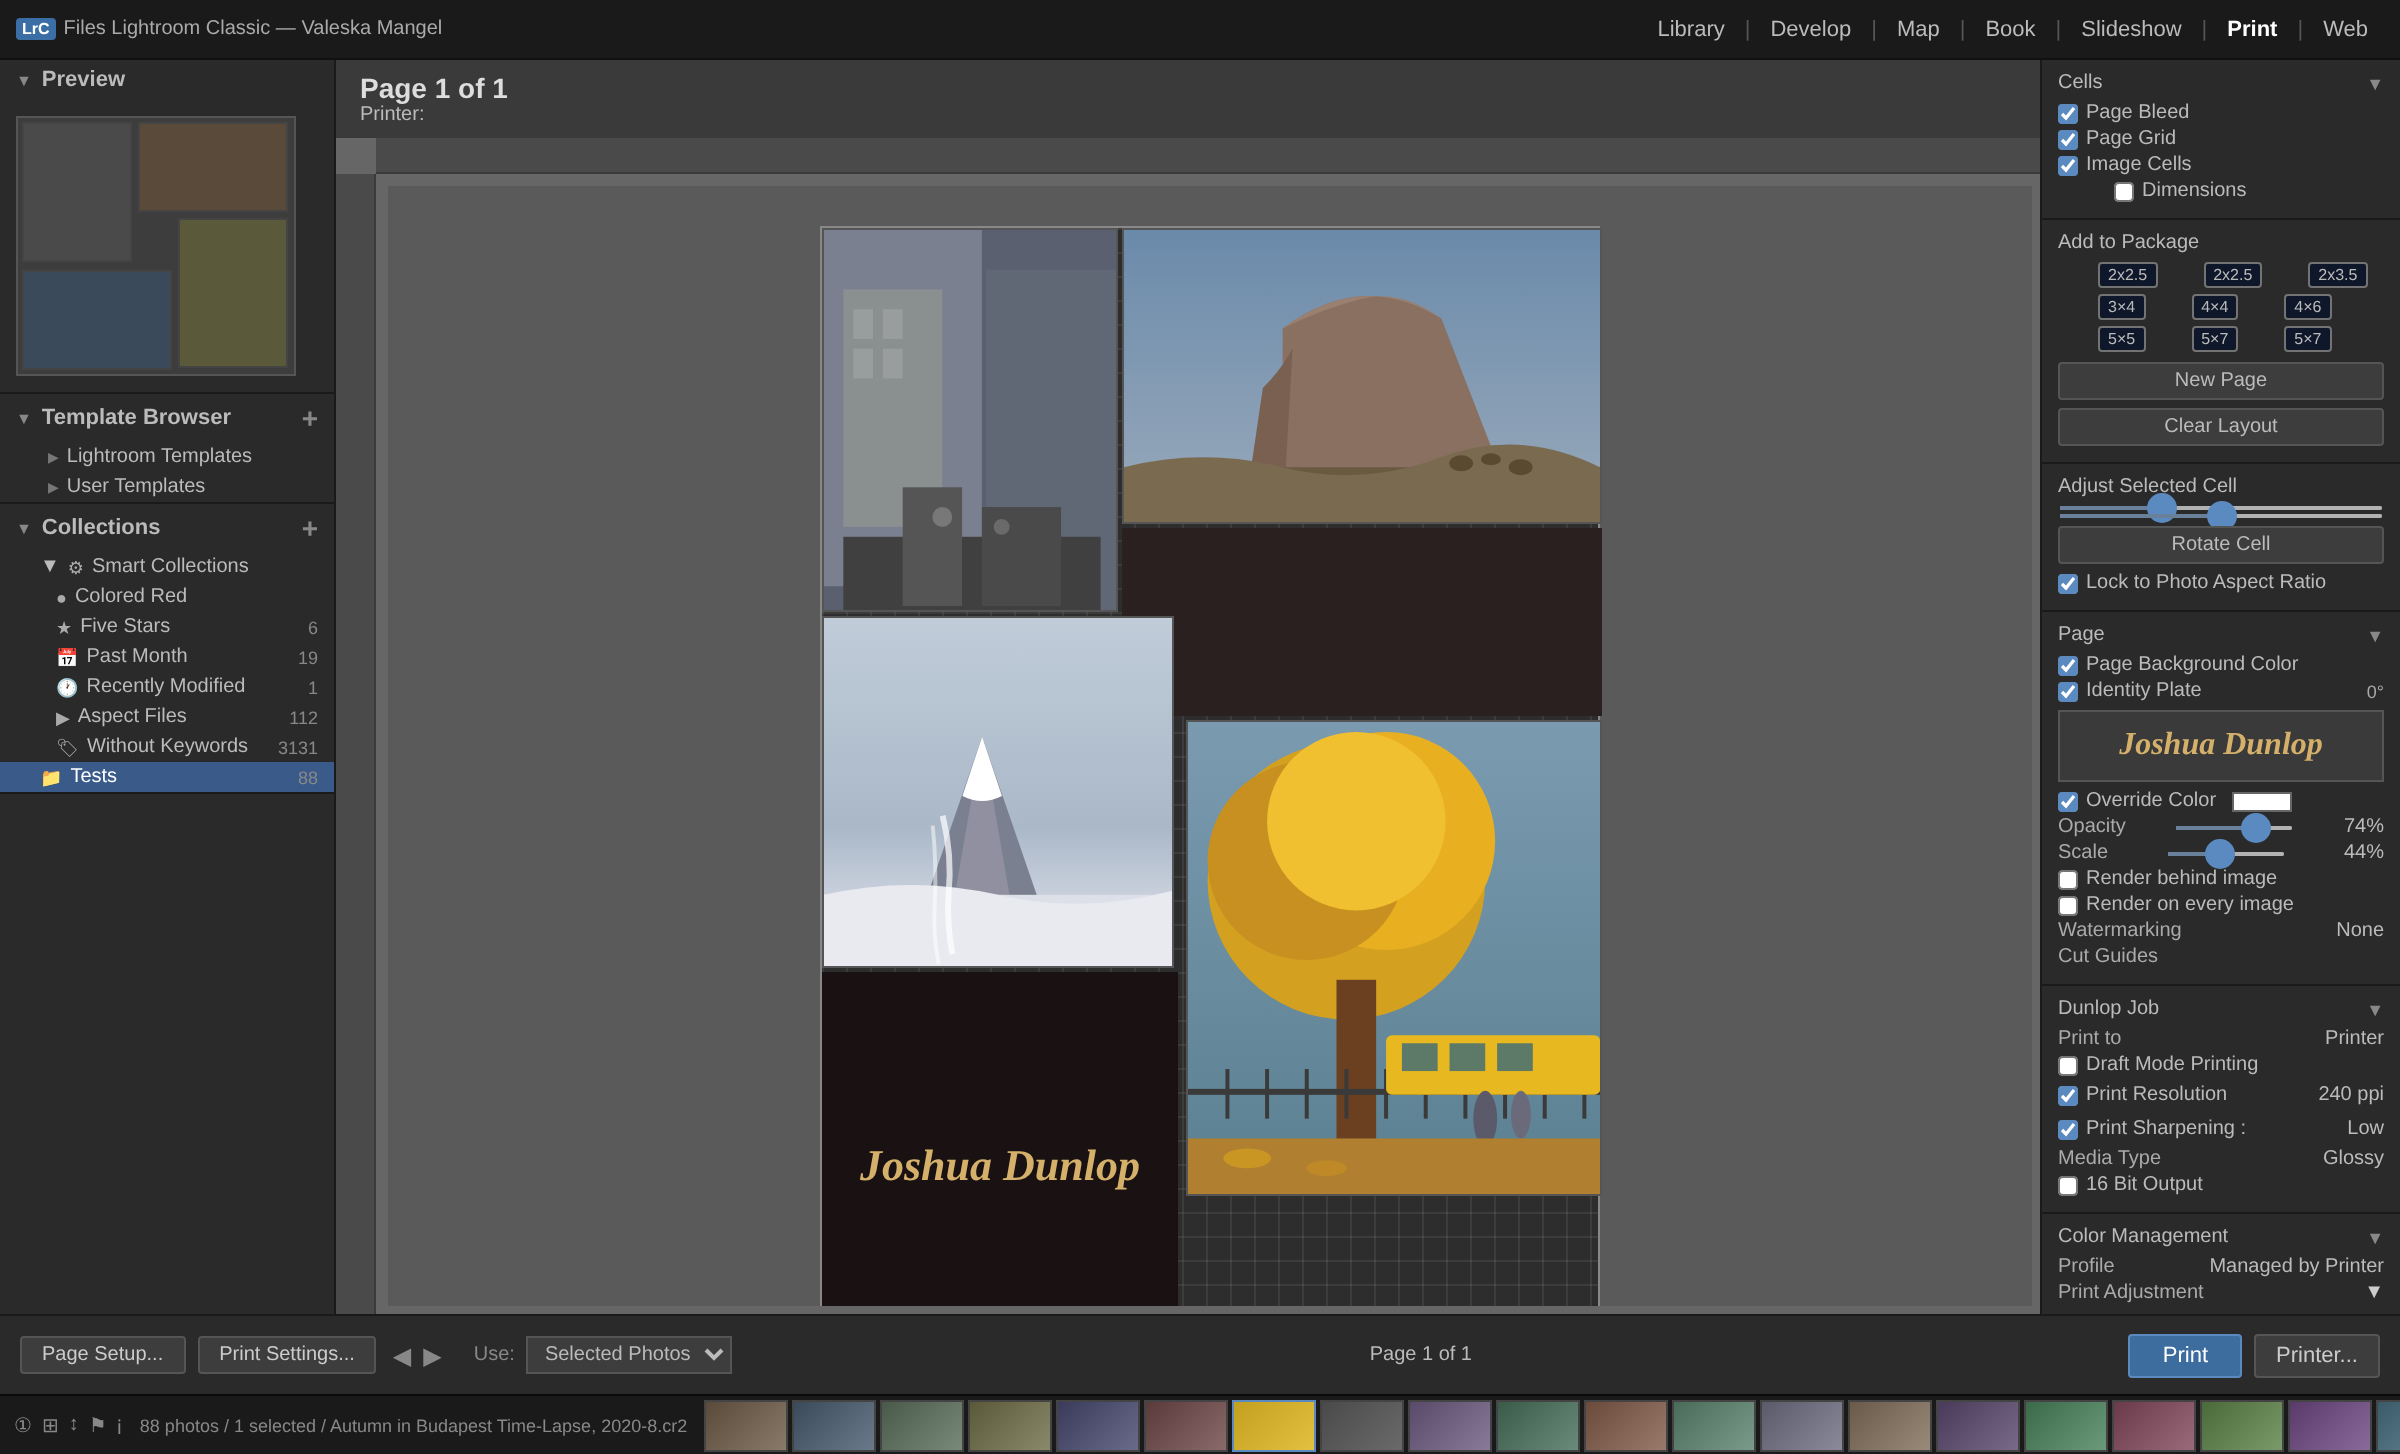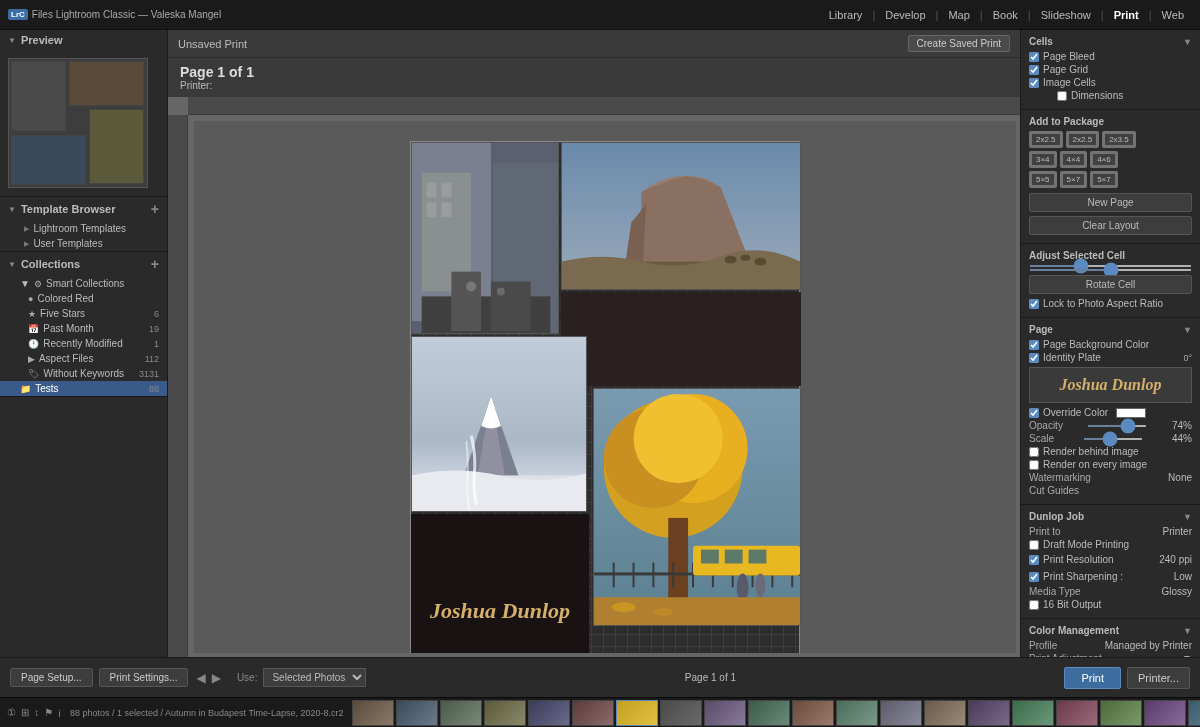--- a/index.html
+++ b/index.html
@@ -230,21 +230,21 @@
       padding: 6px 8px;
     }
     .right-section-header {
       display: flex;
       align-items: center;
       justify-content: space-between;
       margin-bottom: 4px;
       color: #aaa;
       font-size: 10px;
     }
-    .right-section-header .section-title { font-weight: bold; color: #bbb; }
+    .right-section-header .section-title { font-weight: normal; color: #bbb; }
     .right-section-header .dropdown-arrow { color: #888; font-size: 9px; }
 
     .checkbox-row {
       display: flex;
       align-items: center;
       gap: 4px;
       margin: 2px 0;
       color: #bbb;
       font-size: 10px;
     }
@@ -261,27 +261,28 @@
       accent-color: #5a8abf;
     }
 
     .package-grid {
       display: flex;
       gap: 3px;
       flex-wrap: wrap;
       margin: 3px 0;
     }
     .pkg-btn {
-      background: #404040;
-      border: 3px solid #737373;
+      background: #0f172a;
+      border: 1px solid #737373;
       color: #bbb;
       font-size: 8px;
       padding: 1px 4px;
       cursor: pointer;
       border-radius: 2px;
+      margin-left: 20px;
     }
     .full-btn {
       width: 100%;
       background: #3d3d3d;
       border: 1px solid #555;
       color: #bbb;
       font-size: 10px;
       padding: 3px;
       cursor: pointer;
       border-radius: 2px;
@@ -520,24 +521,20 @@
       <div class="collection-item active">
         <span class="icon">📁</span>
         <span>Tests</span>
         <span class="count">88</span>
       </div>
     </div>
 
   </div>
 
   <div id="center-panel">
-    <div id="print-header">
-      <span class="unsaved-title">Unsaved Print</span>
-      <button class="toolbar-btn" id="create-saved-btn">Create Saved Print</button>
-    </div>
     <div id="print-info">
       <div class="page-num">Page 1 of 1</div>
       <div class="paper">
         <span>Printer:</span>
       </div>
     </div>
     <div id="canvas-area">
       <div id="ruler-h"></div>
       <div id="ruler-v"></div>
       <div id="print-canvas">

